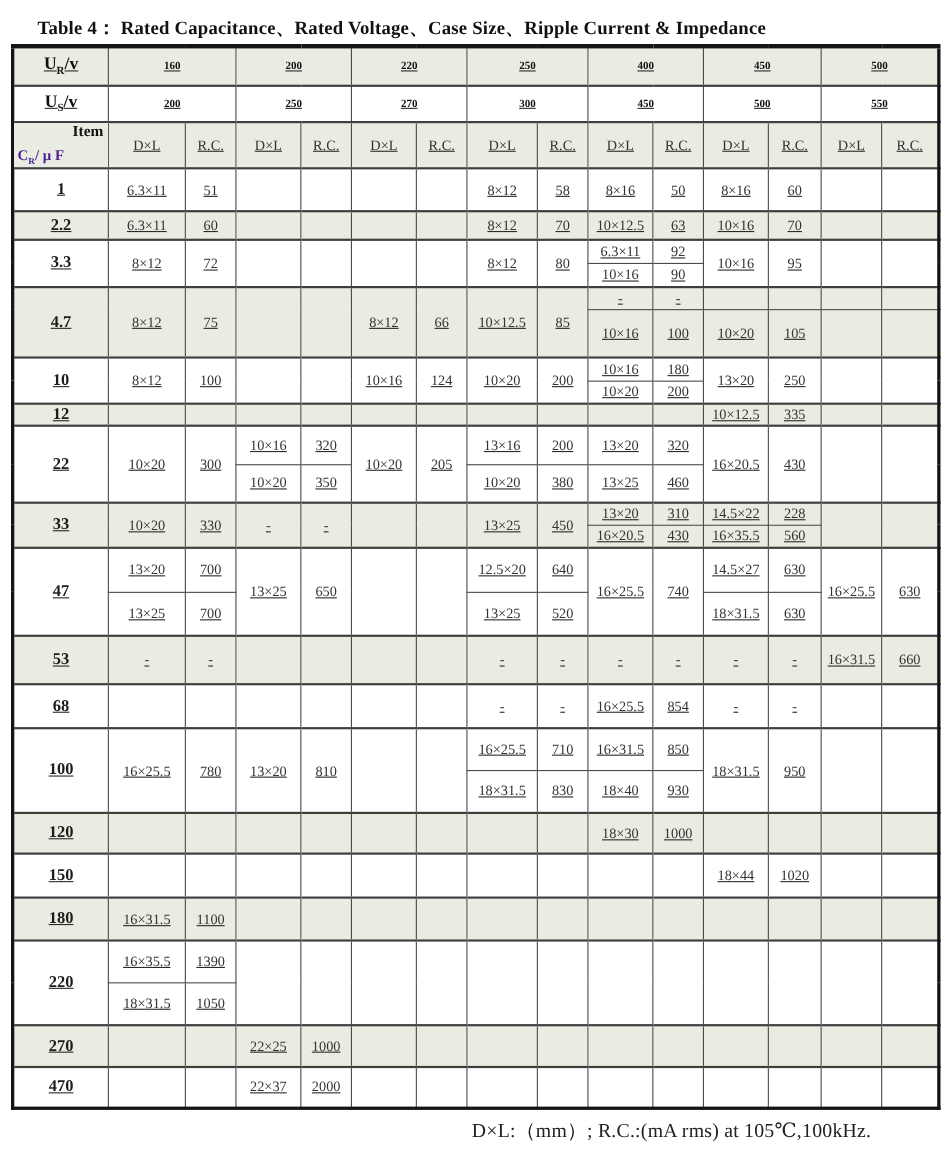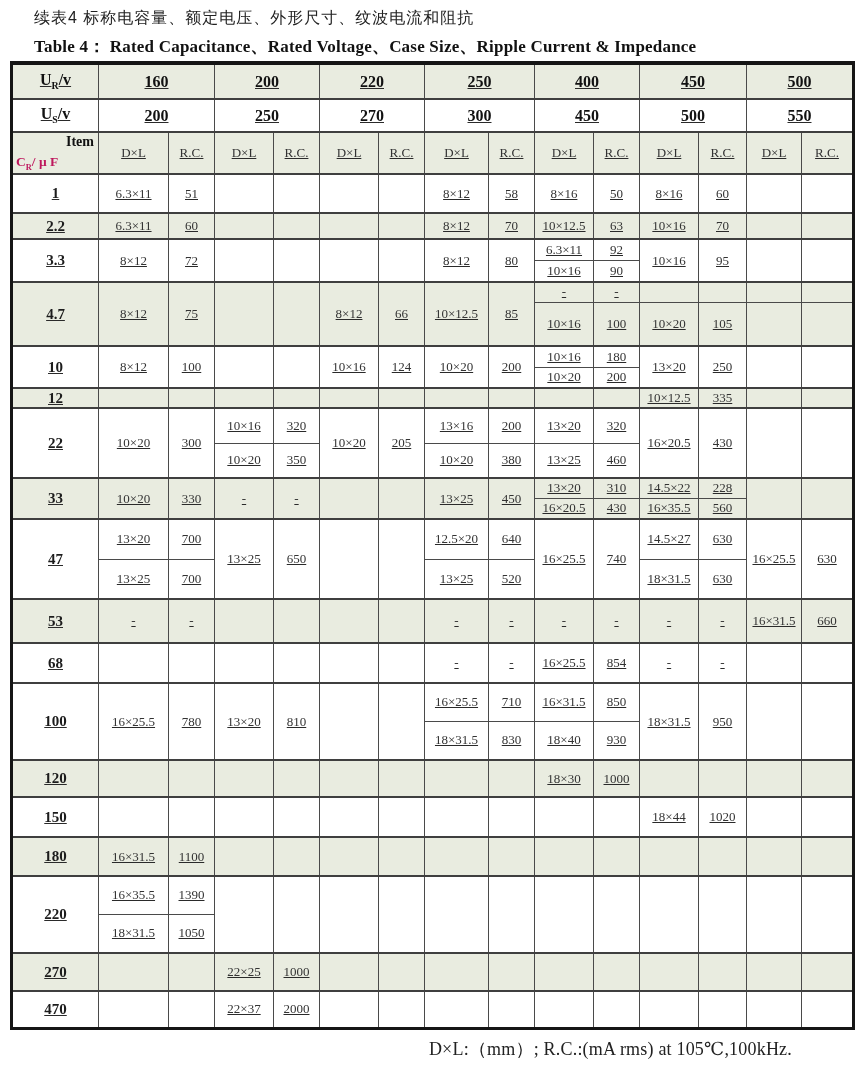--- a/index.html
+++ b/index.html
@@ -34,37 +34,36 @@
     border:1px solid var(--bline);
     text-align:center;vertical-align:middle;
     font-size:13px;color:#333;
     padding:0;overflow:hidden;white-space:nowrap;
   }
   tr.rs > td{border-top:2px solid #3f3f3f;}
   tr.sub > td{border-top:1px solid var(--sub);}
   tr.g > td{background:var(--green);}
   td.cap{font-weight:bold;font-size:15px;color:#1c1c1c;}
   td.vlabel{font-weight:bold;font-size:16px;color:#111;}
-  td.vval{font-weight:bold;font-size:16px;color:#111;}
+  td.vval{font-weight:bold;font-size:10px;color:#111;}
   sub{font-size:0.62em;font-weight:bold;}
   td.diag{position:relative;background-color:var(--green);
     background-image:linear-gradient(to bottom right,transparent 49.2%, #444 49.2%, #444 50.8%, transparent 50.8%);
   }
   .diag-item{position:absolute;top:1px;right:4px;font-weight:bold;font-size:14px;color:#111;}
-  .diag-cr{position:absolute;bottom:1px;left:3px;font-weight:bold;font-size:13.5px;color:#be185d;}
+  .diag-cr{position:absolute;bottom:1px;left:3px;font-weight:bold;font-size:13.5px;color:#4c1d95;}
   .footnote{
     margin-top:7px;text-align:right;padding-right:70px;
     font-size:18px;color:#222;letter-spacing:0.2px;
   }
 </style>
 </head>
 <body>
 
 <div class="titles">
-  <div class="title-cn">续表4 标称电容量、额定电压、外形尺寸、纹波电流和阻抗</div>
   <div class="title-en"><span>Table 4：</span>  <span>Rated Capacitance、Rated Voltage、Case Size、Ripple Current &amp; Impedance</span></div>
 </div>
 
 <table class="spec">
   <colgroup>
     <col style="width:87px">
       <col style="width:70px">
       <col style="width:46px">
       <col style="width:59px">
       <col style="width:46px">

